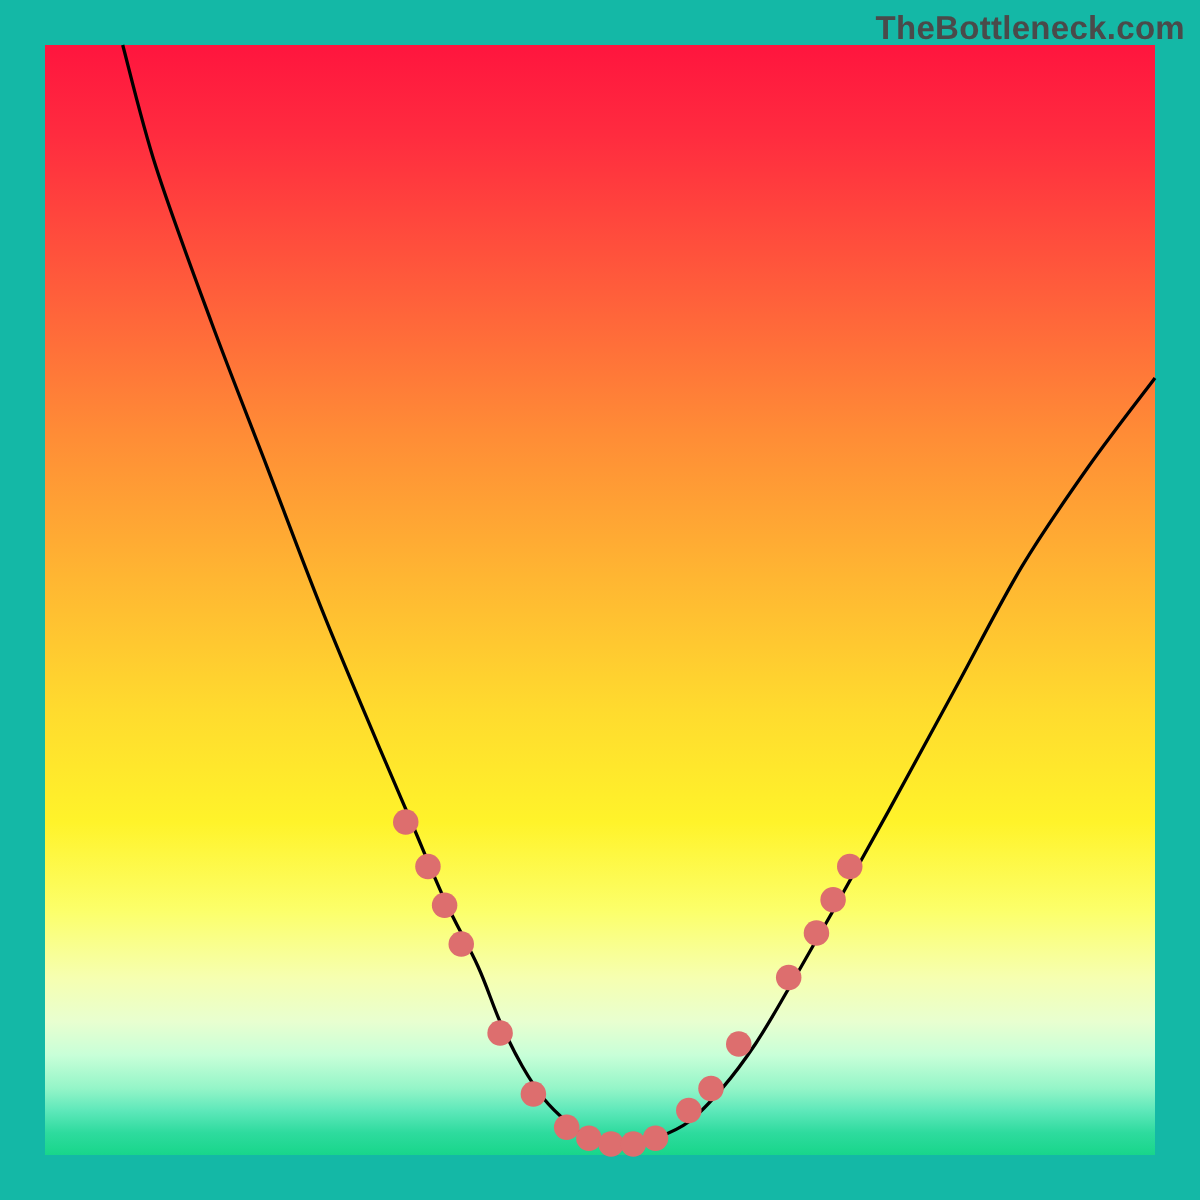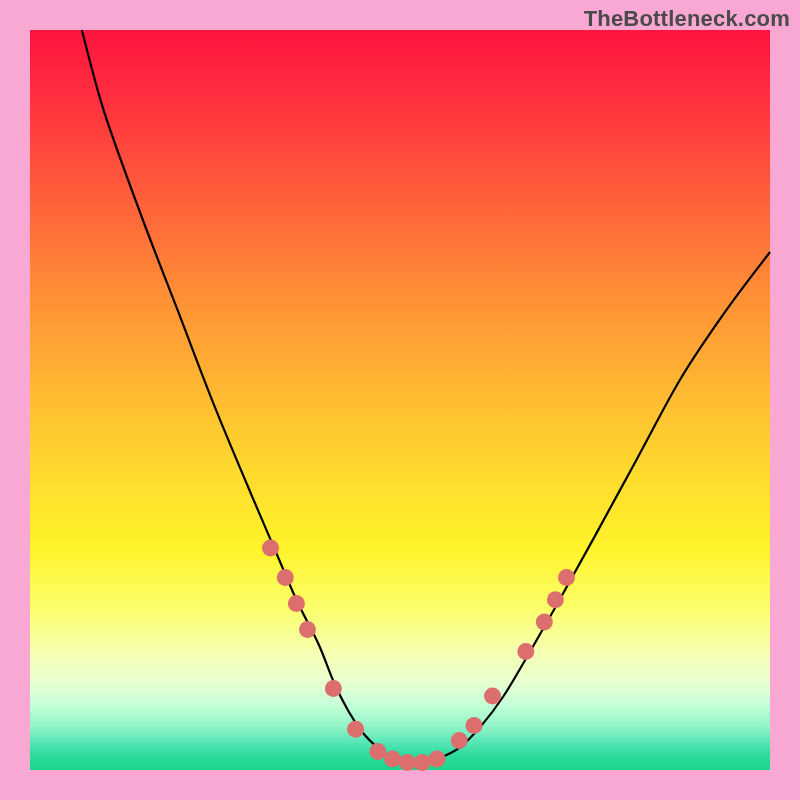--- a/index.html
+++ b/index.html
@@ -1,21 +1,21 @@
 <!DOCTYPE html>
 <html><head>
 <meta charset="utf-8">
 <style>
   * { margin: 0; padding: 0; box-sizing: border-box; }
   html, body { width: 800px; height: 800px; overflow: hidden; background: #000; }
   .container {
     position: relative;
     width: 800px;
     height: 800px;
-    background: #f9a8d4;
+    background: #14b8a6;
   }
   .plot-area {
     position: absolute;
     left: 30px;
     top: 30px;
     width: 740px;
     height: 740px;
     background: linear-gradient(to bottom,
       #ff153e 0%,
       #ff2b3f 8%,

